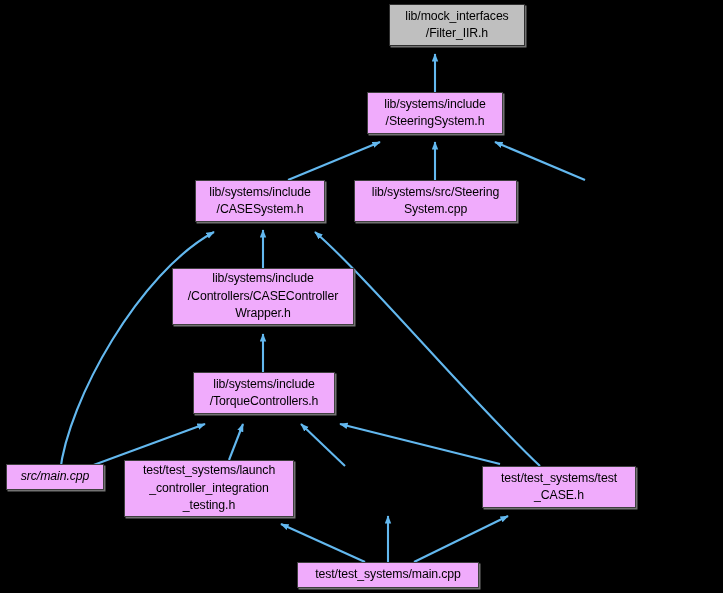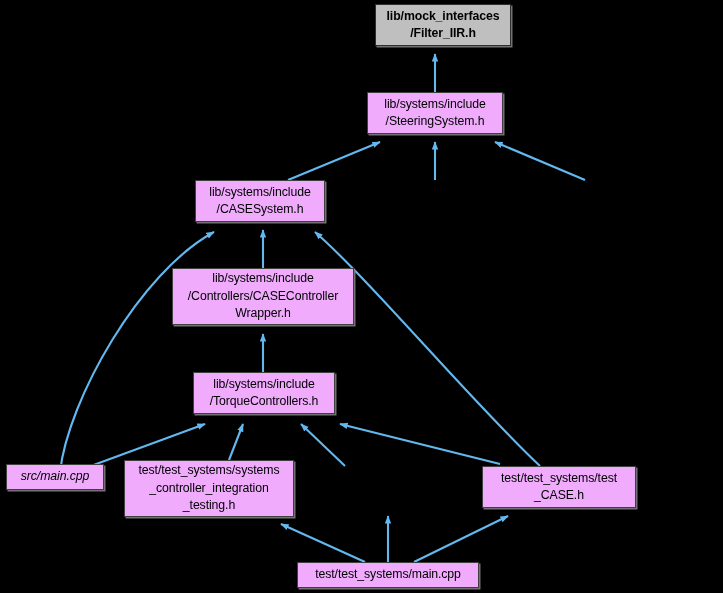--- a/index.html
+++ b/index.html
@@ -86,54 +86,58 @@
 
     <path d="M500,464 L340,424" stroke="#63b8ef" stroke-width="2.1" fill="none" marker-end="url(#arrowhead)"></path>
 
     <path d="M365,562 L281,524" stroke="#63b8ef" stroke-width="2.1" fill="none" marker-end="url(#arrowhead)"></path>
 
     <path d="M388,562 L388,516" stroke="#63b8ef" stroke-width="2.1" fill="none" marker-end="url(#arrowhead)"></path>
 
     <path d="M414,562 L508,516" stroke="#63b8ef" stroke-width="2.1" fill="none" marker-end="url(#arrowhead)"></path>
   </svg>
 
-  <div class="node root" style="left:375px; top:4px; width:136px; height:42px;font-weight:bold;">
+  <div class="node root" style="left:389px; top:4px; width:136px; height:42px;">
     <span class="node-label">lib/mock_interfaces
 /Filter_IIR.h</span>
   </div>
 
   <div class="node" style="left:367px; top:92px; width:136px; height:42px;">
     <span class="node-label">lib/systems/include
 /SteeringSystem.h</span>
   </div>
 
   <div class="node" style="left:195px; top:180px; width:130px; height:42px;">
     <span class="node-label">lib/systems/include
 /CASESystem.h</span>
   </div>
 
+  <div class="node" style="left:354px; top:180px; width:163px; height:42px;">
+    <span class="node-label">lib/systems/src/Steering
+System.cpp</span>
+  </div>
 
 
   <div class="node" style="left:172px; top:268px; width:182px; height:57px;">
     <span class="node-label">lib/systems/include
 /Controllers/CASEController
 Wrapper.h</span>
   </div>
 
   <div class="node" style="left:193px; top:372px; width:142px; height:42px;">
     <span class="node-label">lib/systems/include
 /TorqueControllers.h</span>
   </div>
 
   <div class="node" style="left:6px; top:464px; width:98px; height:26px;font-style:italic;">
     <span class="node-label">src/main.cpp</span>
   </div>
 
   <div class="node" style="left:124px; top:460px; width:170px; height:57px;">
-    <span class="node-label">test/test_systems/systems
+    <span class="node-label">test/test_systems/launch
 _controller_integration
 _testing.h</span>
   </div>
 
 
   <div class="node" style="left:482px; top:466px; width:154px; height:42px;">
     <span class="node-label">test/test_systems/test
 _CASE.h</span>
   </div>
 

